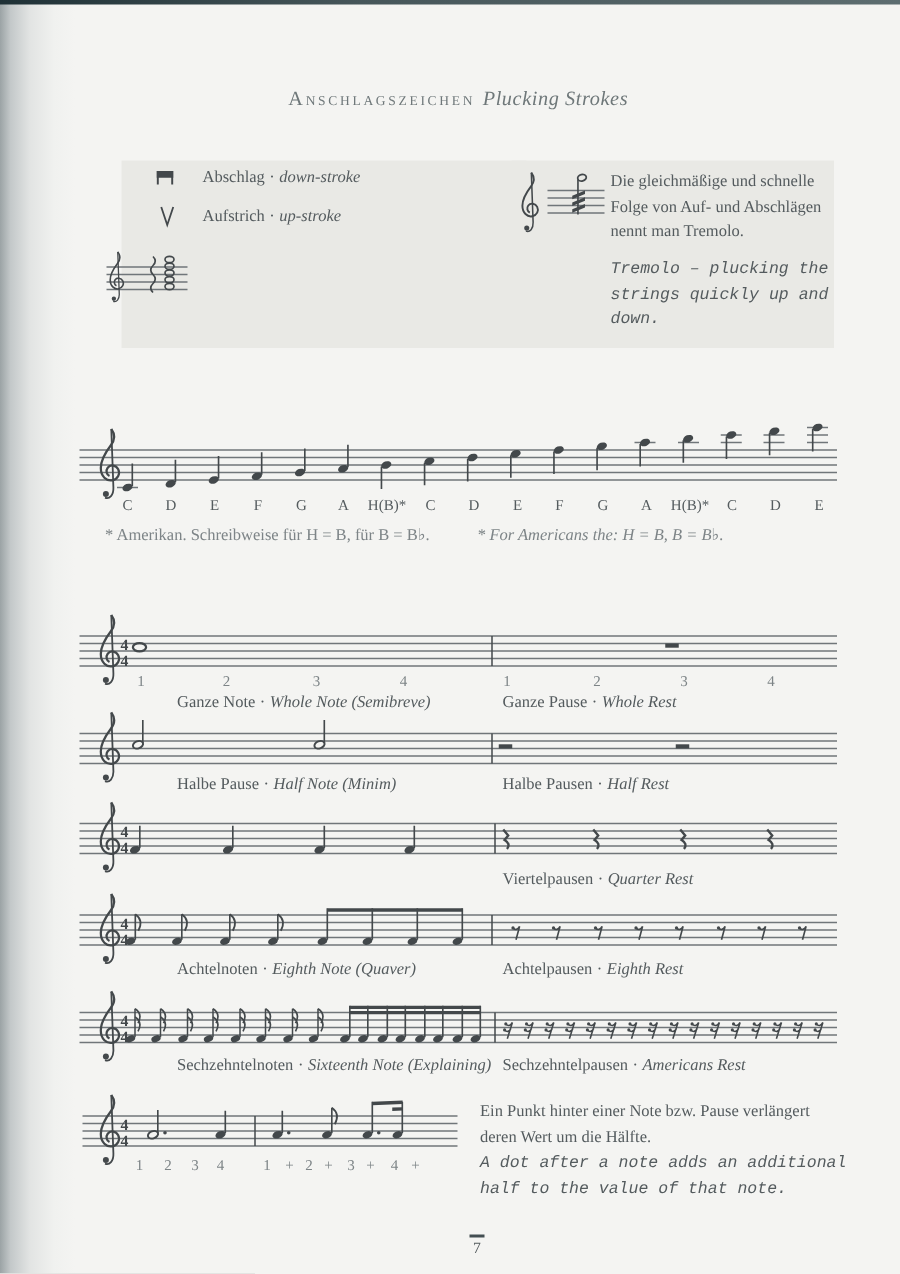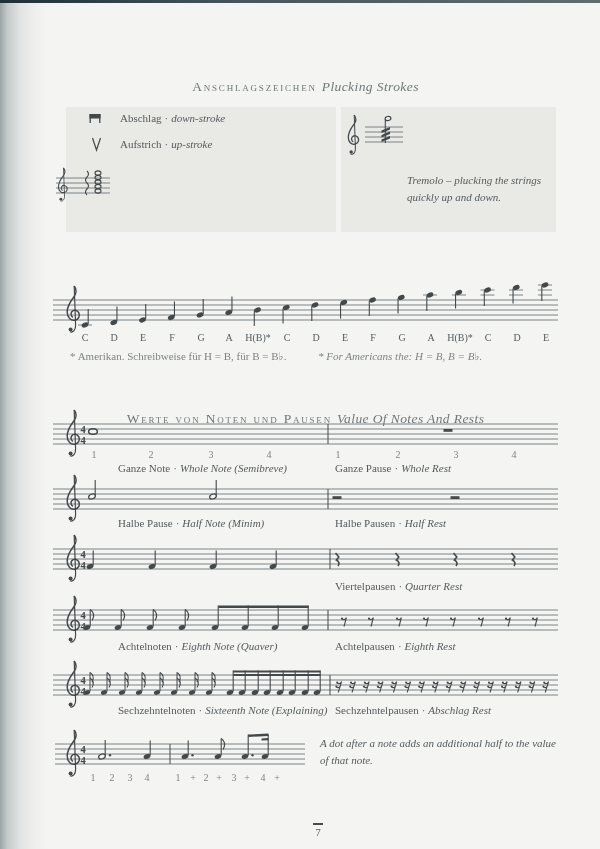--- a/index.html
+++ b/index.html
@@ -4,29 +4,29 @@
 <style>
   html,body{margin:0;padding:0;background:#d8d8d6;}
   .page{position:relative;width:600px;height:849px;margin:0 auto;overflow:hidden;
         background:var(--page-bg,#f4f4f2);color:var(--ink,#545b5e);
         font-family:"Liberation Serif","DejaVu Serif",serif;}
   .edge-left{position:absolute;left:0;top:0;bottom:0;width:50px;
         background:linear-gradient(to right,#9ba3a5 0px,#c3c8c9 7px,#e2e4e3 20px,#f0f1ef 36px,rgba(244,244,242,0) 50px);}
   .edge-top{position:absolute;left:0;top:0;right:0;height:3px;
         background:linear-gradient(to right,#1f3136,#46565a 40%,#5d6d70);}
   .abs{position:absolute;}
-  .title{font-size:13.5px;text-align:center;color:var(--title,#6e7779);white-space:nowrap;margin-top:21px;}
+  .title{font-size:13.5px;text-align:center;color:var(--title,#6e7779);white-space:nowrap;}
   .title .sc{font-variant:small-caps;letter-spacing:1.8px;}
   .title .it{font-style:italic;letter-spacing:0.4px;margin-left:5px;}
   .box{background:var(--box-bg,#e9e9e5);}
   .lbl{font-size:11px;white-space:nowrap;}
   .lbl em{font-style:italic;}
   .sep{margin:0 3px;}
   .blocktext{font-size:11px;line-height:1.5;}
-  .blocktext em{font-style:italic;display:block;margin-top:2px;}
+  .blocktext em{font-style:italic;display:block;margin-top:2px;font-family:Liberation Mono, monospace;}
   .cnt{position:absolute;width:10px;text-align:center;font-size:10px;color:var(--faint,#7d8487);}
   .nlab{position:absolute;width:30px;text-align:center;font-size:10px;color:var(--ink,#545b5e);}
   .fnote{font-size:11px;color:var(--faint,#7d8487);white-space:nowrap;}
   .fnote.it{font-style:italic;}
   .rowlbl{position:absolute;font-size:11px;white-space:nowrap;}
   svg{overflow:visible;color:var(--notation,#43484b);}
   .staffline{stroke:var(--staff,#6a6f72);stroke-width:0.9;fill:none;}
   .ink{stroke:currentColor;fill:none;}
   .ts{font:bold 10.5px "Liberation Serif",serif;fill:currentColor;text-anchor:middle;}
   .pageno{position:absolute;width:16px;text-align:center;font-size:10.5px;color:var(--ink,#545b5e);}
@@ -93,21 +93,21 @@
 </svg>
 
 <div class="page">
   <div class="edge-left"></div>
   <div class="edge-top"></div>
 
   <div class="abs title" style="left:53px;top:58px;width:505px">
     <span class="sc">Anschlagszeichen</span><span class="it">Plucking Strokes</span>
   </div>
 
-  <div class="abs box" style="left:66px;top:107px;width:270px;height:125px">
+  <div class="abs box" style="left:81px;top:107px;width:270px;height:125px">
     <svg class="abs" style="left:22px;top:6px" width="16" height="12">
       <rect x="1.5" y="1" width="11" height="4.5" fill="currentColor"></rect>
       <path class="ink" stroke-width="1.3" d="M2.2 1 V10 M11.8 1 V10"></path>
     </svg>
     <span class="abs lbl" style="left:54px;top:5px">
       <span>Abschlag</span><span class="sep">·</span><em>down-stroke</em>
     </span>
     <svg class="abs" style="left:25px;top:30px" width="12" height="15">
       <path class="ink" stroke-width="1.2" d="M1.5 1 L5.5 13 L9.5 1"></path>
     </svg>
@@ -129,20 +129,23 @@
   </div>
 
   <div class="abs box" style="left:341px;top:107px;width:215px;height:125px">
     <svg class="abs" style="left:2px;top:0px" width="62" height="60">
       <path class="staffline" d="M22 20 H60 M22 25 H60 M22 30 H60 M22 35 H60"></path>
       <use href="#clef" transform="translate(0,20) scale(0.85)"></use>
       <ellipse cx="45" cy="11.5" rx="2.9" ry="2.1" transform="rotate(-15 45 11.5)" class="ink" stroke-width="1.2"></ellipse>
       <path class="ink" stroke-width="1.1" d="M42.3 12.5 V36"></path>
       <path fill="currentColor" d="M38.5 23.5 L47 20 L47 22.4 L38.5 25.9 Z M38.5 28 L47 24.5 L47 26.9 L38.5 30.4 Z M38.5 32.5 L47 29 L47 31.4 L38.5 34.9 Z"></path>
     </svg>
+    <div class="abs blocktext" style="left:66px;top:6px;width:146px">
+      <span>Die gleichmäßige und schnelle Folge von Auf- und Abschlägen nennt man Tremolo.</span>
+    </div>
     <div class="abs blocktext" style="left:66px;top:63px;width:146px">
       <em>Tremolo – plucking the strings quickly up and down.</em>
     </div>
   </div>
 
 
   <svg class="abs" style="left:53px;top:272px" width="505" height="62">
     <path class="staffline" d="M0 28 H505 M0 33 H505 M0 38 H505 M0 43 H505 M0 48 H505"></path>
     <use href="#clef" transform="translate(8,28)"></use>
     <path class="staffline" d="M25 53 H39 M370 23 H384 M399 23 H413 M427.5 23 H441.5 M427.5 18 H441.5 M456 23 H470 M456 18 H470 M485 23 H499 M485 18 H499 M485 13 H499"></path>
@@ -178,23 +181,20 @@
   <span class="nlab" style="left:358px;top:332px">F</span>
   <span class="nlab" style="left:387px;top:332px">G</span>
   <span class="nlab" style="left:416px;top:332px">A</span>
   <span class="nlab" style="left:445px;top:332px">H(B)*</span>
   <span class="nlab" style="left:473px;top:332px">C</span>
   <span class="nlab" style="left:502px;top:332px">D</span>
   <span class="nlab" style="left:531px;top:332px">E</span>
   <span class="abs fnote" style="left:70px;top:350px">* Amerikan. Schreibweise für H = B, für B = B♭.</span>
   <span class="abs fnote it" style="left:318px;top:350px">* For Americans the: H = B, B = B♭.</span>
 
-  <div class="abs title" style="left:53px;top:390px;width:505px">
-    <span class="sc">Werte von Noten und Pausen</span><span class="it">Value Of Notes And Rests</span>
-  </div>
 
   <svg class="abs" style="left:53px;top:411px" width="505" height="46">
     <path class="staffline" d="M0 13 H505 M0 18 H505 M0 23 H505 M0 28 H505 M0 33 H505"></path>
     <use href="#clef" transform="translate(8,13)"></use>
     <text class="ts" x="30" y="22">4</text>
     <text class="ts" x="30" y="32.8">4</text>
     <path class="ink" stroke-width="1" d="M275 13 V33"></path>
     <use href="#wn" transform="translate(40,20.5)"></use>
     <use href="#wr" transform="translate(395,18)"></use>
   </svg>
@@ -316,21 +316,21 @@
       <use href="#sr" transform="translate(436.8,18)"></use>
     <use href="#sr" transform="translate(450.6,18)"></use>
       <use href="#sr" transform="translate(464.4,18)"></use>
     <use href="#sr" transform="translate(478.2,18)"></use>
       <use href="#sr" transform="translate(492,18)"></use>
   </svg>
   <div class="rowlbl" style="left:118px;top:704px">
     <span>Sechzehntelnoten</span><span class="sep">·</span><em>Sixteenth Note (Explaining)</em>
   </div>
   <div class="rowlbl" style="left:335px;top:704px">
-    <span>Sechzehntelpausen</span><span class="sep">·</span><em>Abschlag Rest</em>
+    <span>Sechzehntelpausen</span><span class="sep">·</span><em>Americans Rest</em>
   </div>
 
   <svg class="abs" style="left:55px;top:730px" width="250" height="50">
     <path class="staffline" d="M0 14 H250 M0 19 H250 M0 24 H250 M0 29 H250 M0 34 H250"></path>
     <use href="#clef" transform="translate(6,14)"></use>
     <text class="ts" x="28" y="23">4</text>
     <text class="ts" x="28" y="33.8">4</text>
     <use href="#hu" transform="translate(47,26.5)"></use>
       <circle cx="55" cy="25.2" r="1.2" fill="currentColor"></circle>
     <use href="#nu" transform="translate(92,26.5)"></use>
@@ -349,18 +349,19 @@
   <span class="cnt" style="left:142px;top:772px">4</span>
   <span class="cnt" style="left:173px;top:772px">1</span>
   <span class="cnt" style="left:188px;top:772px">+</span>
   <span class="cnt" style="left:201px;top:772px">2</span>
   <span class="cnt" style="left:214px;top:772px">+</span>
   <span class="cnt" style="left:229px;top:772px">3</span>
   <span class="cnt" style="left:242px;top:772px">+</span>
   <span class="cnt" style="left:258px;top:772px">4</span>
   <span class="cnt" style="left:272px;top:772px">+</span>
   <div class="abs blocktext" style="left:320px;top:733px;width:245px">
+    <span>Ein Punkt hinter einer Note bzw. Pause verlängert deren Wert um die Hälfte.</span>
     <em>A dot after a note adds an additional half to the value of that note.</em>
   </div>
 
   <div class="pagedash" style="left:313px;top:823px"></div>
   <span class="pageno" style="left:310px;top:827px">7</span>
 </div>
 
 </body></html>

